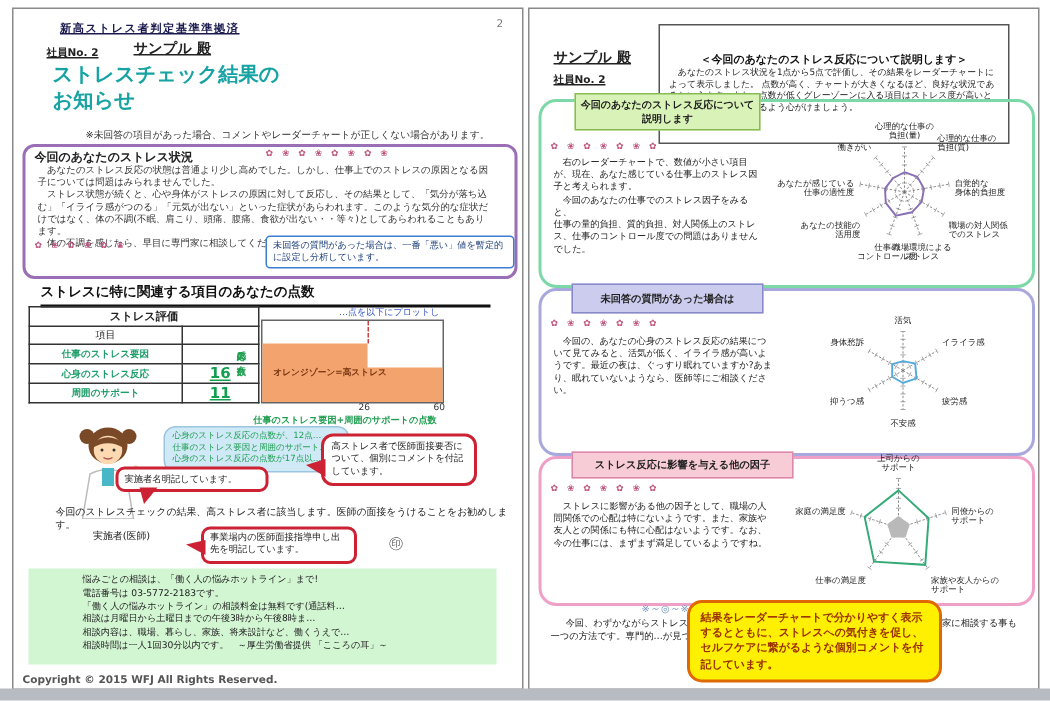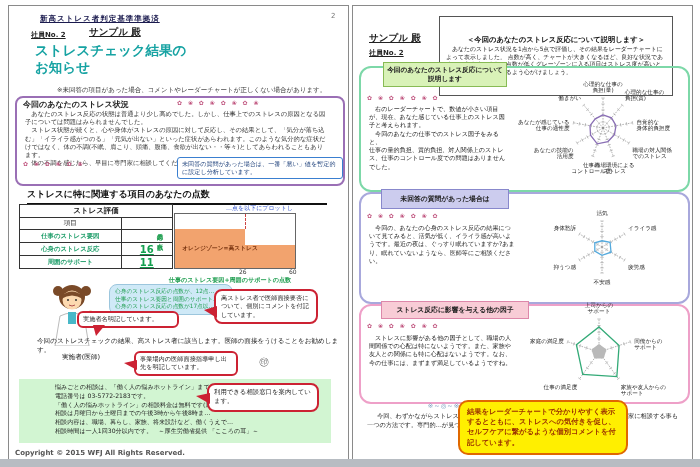--- a/index.html
+++ b/index.html
@@ -194,21 +194,20 @@
   <div class="abs" id="l-apply">＜医師の面接申し出先＞</div>
   <div class="abs" id="l-rcallC"><span>事業場内の医師面接指導申し出先を明記しています。</span><span class="tail"></span></div>
   <div class="abs" id="l-stamp">㊞</div>
 
   <div class="abs pre" id="l-green">悩みごとの相談は、「働く人の悩みホットライン」まで!
 電話番号は 03-5772-2183です。
 「働く人の悩みホットライン」の相談料金は無料です(通話料…
 相談は月曜日から土曜日までの午後3時から午後8時ま…
 相談内容は、職場、暮らし、家族、将来設計など、働くうえで…
 相談時間は一人1回30分以内です。　～厚生労働省提供 「こころの耳」～</div>
-  <div class="abs" id="l-rcallD"><span>利用できる相談窓口を案内しています。</span><span class="tail"></span></div>
 
   <div class="abs" id="l-copy">Copyright © 2015 WFJ All Rights Reserved.</div>
 </div>
 
 <div class="page" id="page-right">
   <div class="abs u" id="r-addr">サンプル 殿</div>
   <div class="abs u" id="r-emp">社員No. 2</div>
 
   <div class="abs" id="r-intro">
     <div class="hd">＜今回のあなたのストレス反応について説明します＞</div>

